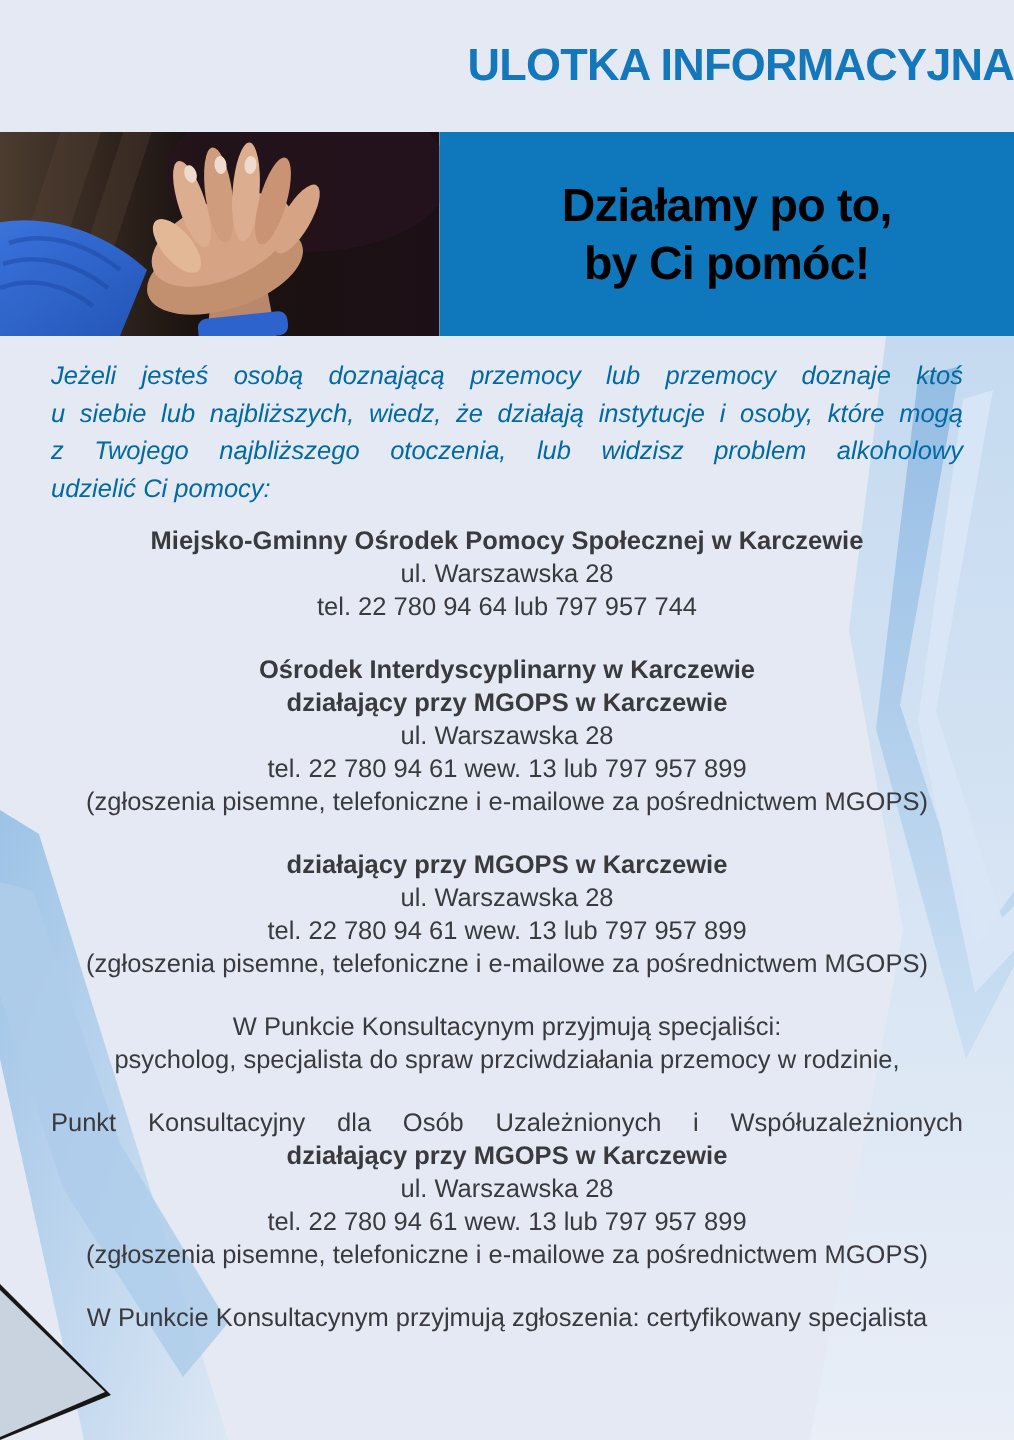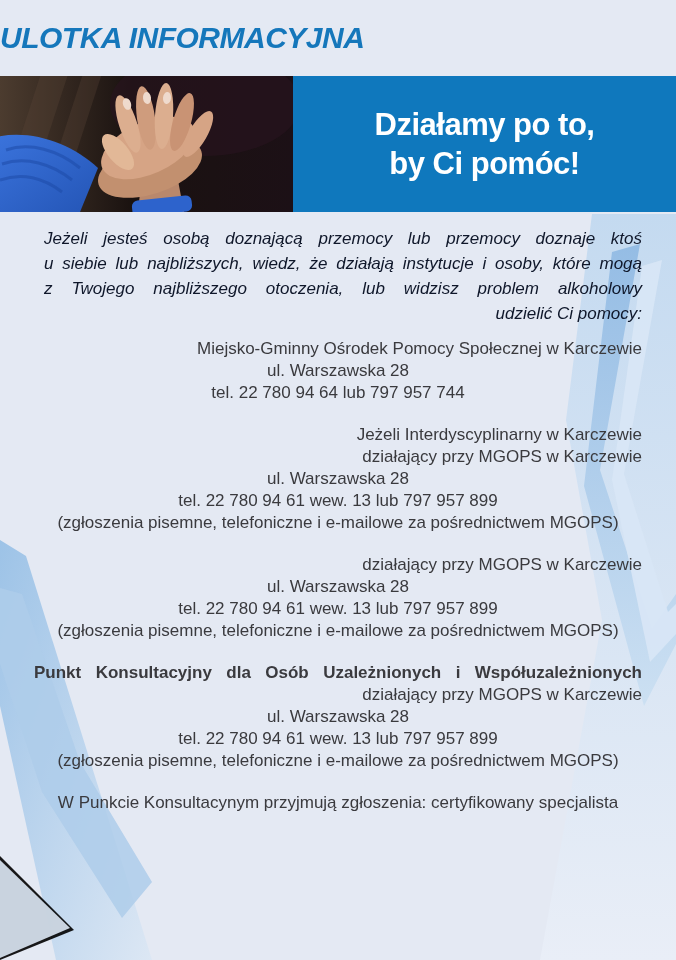--- a/index.html
+++ b/index.html
@@ -11,52 +11,52 @@
     background:#e4e9f3;
     overflow:hidden;
     font-family:"Liberation Sans", sans-serif;
     color:#3a3a3e;
   }
   .bg-decor { position:absolute; inset:0; width:676px; height:960px; z-index:0; }
 
   
   .header {
     position:relative; z-index:2;
-    height:76px;
-    display:flex; align-items:center; justify-content:flex-start;font-style:italic;
+    height:88px;
+    display:flex; align-items:center; justify-content:flex-end;
   }
   .page-title {
     font-size:30px; font-weight:bold; color:#1577bb;
     letter-spacing:-0.5px;
   }
 
   
   .banner { position:relative; z-index:2; height:136px; display:flex; }
   .photo-panel { width:293px; height:136px; flex:0 0 auto; }
   .photo-panel svg { display:block; }
   .slogan-panel {
     flex:1 1 auto;
     background:#0f78bd;
-    color:#ffffff;
+    color:#000000;
     display:flex; flex-direction:column; align-items:center; justify-content:center;
     font-weight:bold; font-size:31px; line-height:39px; letter-spacing:-0.5px;
     text-align:center;
   }
 
   
   .content { position:relative; z-index:2; padding:14px 34px 0 34px; font-size:17px; }
-  .intro { margin:0 0 12px 10px; font-style:italic; color:#0f172a; }
+  .intro { margin:0 0 12px 0; font-style:italic; color:#0369a1; }
   .intro .iline { line-height:25px; }
   .jline { text-align:justify; text-align-last:justify; }
-  .cline { text-align:right; }
+  .cline { text-align:left; }
 
   .block { margin-bottom:20px; text-align:center; }
   .block .line { line-height:22px; }
-  .hl { font-weight:normal;text-align:right; }
-  .hl-j { font-weight:bold; text-align:justify; text-align-last:justify; line-height:22px; }
+  .hl { font-weight:bold; }
+  .hl-j { font-weight:normal; text-align:justify; text-align-last:justify; line-height:22px; }
 </style>
 </head>
 <body>
 
 <div class="page">
 
   <svg class="bg-decor" viewBox="0 0 676 960" xmlns="http://www.w3.org/2000/svg" aria-hidden="true">
     <defs>
       <linearGradient id="gR1" x1="0" y1="0" x2="0" y2="1">
         <stop offset="0" stop-color="#c4daf0"></stop>
@@ -143,35 +143,37 @@
       <div class="iline cline">udzielić Ci pomocy:</div>
     </div>
 
     <div class="block">
       <div class="line hl">Miejsko-Gminny Ośrodek Pomocy Społecznej w Karczewie</div>
       <div class="line">ul. Warszawska 28</div>
       <div class="line">tel. 22 780 94 64 lub 797 957 744</div>
     </div>
 
     <div class="block">
-      <div class="line hl">Jeżeli Interdyscyplinarny w Karczewie</div>
+      <div class="line hl">Ośrodek Interdyscyplinarny w Karczewie</div>
       <div class="line hl">działający przy MGOPS w Karczewie</div>
       <div class="line">ul. Warszawska 28</div>
       <div class="line">tel. 22 780 94 61 wew. 13 lub 797 957 899</div>
       <div class="line">(zgłoszenia pisemne, telefoniczne i e-mailowe za pośrednictwem MGOPS)</div>
     </div>
 
     <div class="block">
       <div class="line hl">działający przy MGOPS w Karczewie</div>
       <div class="line">ul. Warszawska 28</div>
       <div class="line">tel. 22 780 94 61 wew. 13 lub 797 957 899</div>
       <div class="line">(zgłoszenia pisemne, telefoniczne i e-mailowe za pośrednictwem MGOPS)</div>
     </div>
 
     <div class="block">
+      <div class="line">W Punkcie Konsultacynym przyjmują specjaliści:</div>
+      <div class="line">psycholog, specjalista do spraw przciwdziałania przemocy w rodzinie,</div>
     </div>
 
     <div class="block">
       <div class="hl-j">Punkt Konsultacyjny dla Osób Uzależnionych i Współuzależnionych</div>
       <div class="line hl">działający przy MGOPS w Karczewie</div>
       <div class="line">ul. Warszawska 28</div>
       <div class="line">tel. 22 780 94 61 wew. 13 lub 797 957 899</div>
       <div class="line">(zgłoszenia pisemne, telefoniczne i e-mailowe za pośrednictwem MGOPS)</div>
     </div>
 

